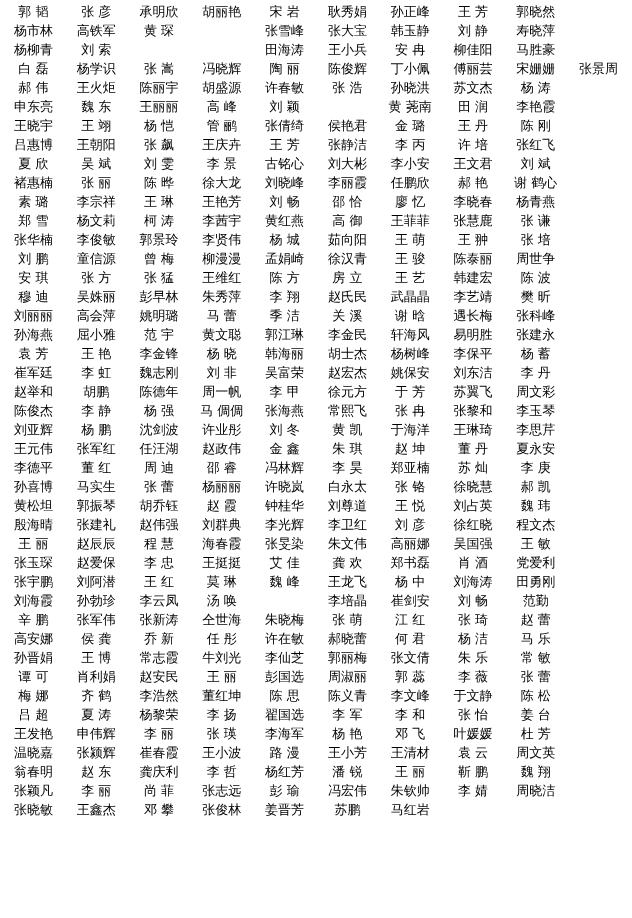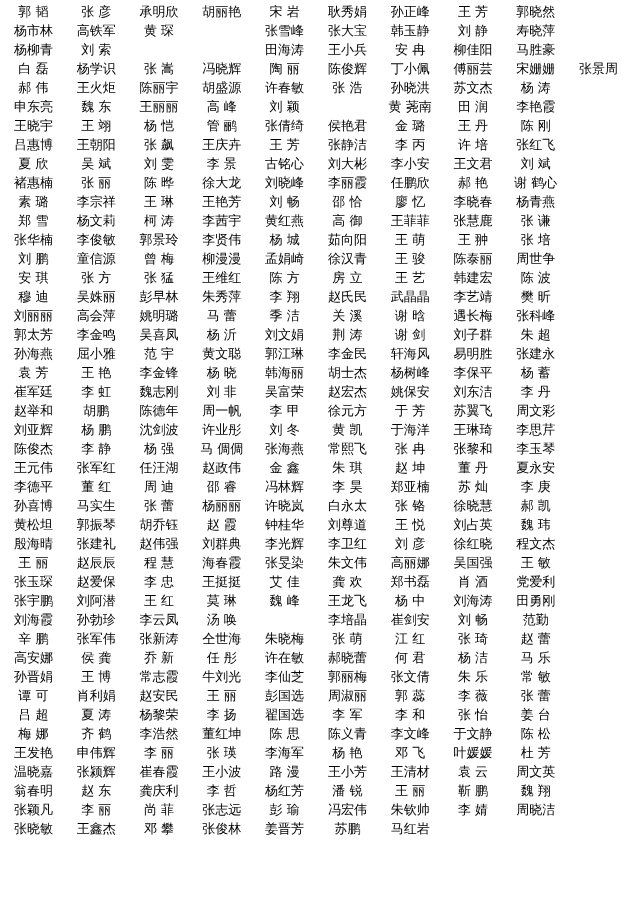--- a/index.html
+++ b/index.html
@@ -240,32 +240,20 @@
           <td>姚明璐</td>
           <td>马 蕾</td>
           <td>季 洁</td>
           <td>关 溪</td>
           <td>谢 晗</td>
           <td>遇长梅</td>
           <td>张科峰</td>
           <td></td>
         </tr>
         <tr>
-          <td>郭太芳</td>
-          <td>李金鸣</td>
-          <td>吴喜凤</td>
-          <td>杨 沂</td>
-          <td>刘文娟</td>
-          <td>荆 涛</td>
-          <td>谢 剑</td>
-          <td>刘子群</td>
-          <td>朱 超</td>
-          <td></td>
-        </tr>
-        <tr>
           <td>孙海燕</td>
           <td>屈小雅</td>
           <td>范 宇</td>
           <td>黄文聪</td>
           <td>郭江琳</td>
           <td>李金民</td>
           <td>轩海风</td>
           <td>易明胜</td>
           <td>张建永</td>
           <td></td>
@@ -300,44 +288,44 @@
           <td>陈德年</td>
           <td>周一帆</td>
           <td>李 甲</td>
           <td>徐元方</td>
           <td>于 芳</td>
           <td>苏翼飞</td>
           <td>周文彩</td>
           <td></td>
         </tr>
         <tr>
+          <td>陈俊杰</td>
+          <td>李 静</td>
+          <td>杨 强</td>
+          <td>马 倜倜</td>
+          <td>张海燕</td>
+          <td>常熙飞</td>
+          <td>张 冉</td>
+          <td>张黎和</td>
+          <td>李玉琴</td>
+          <td></td>
+        </tr>
+        <tr>
           <td>刘亚辉</td>
           <td>杨 鹏</td>
           <td>沈剑波</td>
           <td>许业彤</td>
           <td>刘 冬</td>
           <td>黄 凯</td>
           <td>于海洋</td>
           <td>王琳琦</td>
           <td>李思芹</td>
           <td></td>
         </tr>
         <tr>
-          <td>陈俊杰</td>
-          <td>李 静</td>
-          <td>杨 强</td>
-          <td>马 倜倜</td>
-          <td>张海燕</td>
-          <td>常熙飞</td>
-          <td>张 冉</td>
-          <td>张黎和</td>
-          <td>李玉琴</td>
-          <td></td>
-        </tr>
-        <tr>
           <td>王元伟</td>
           <td>张军红</td>
           <td>任汪湖</td>
           <td>赵政伟</td>
           <td>金 鑫</td>
           <td>朱 琪</td>
           <td>赵 坤</td>
           <td>董 丹</td>
           <td>夏永安</td>
           <td></td>
@@ -480,44 +468,44 @@
           <td>赵安民</td>
           <td>王 丽</td>
           <td>彭国选</td>
           <td>周淑丽</td>
           <td>郭 蕊</td>
           <td>李 薇</td>
           <td>张 蕾</td>
           <td></td>
         </tr>
         <tr>
+          <td>梅 娜</td>
+          <td>齐 鹤</td>
+          <td>李浩然</td>
+          <td>董红坤</td>
+          <td>陈 思</td>
+          <td>陈义青</td>
+          <td>李文峰</td>
+          <td>于文静</td>
+          <td>陈 松</td>
+          <td></td>
+        </tr>
+        <tr>
           <td>吕 超</td>
           <td>夏 涛</td>
           <td>杨黎荣</td>
           <td>李 扬</td>
           <td>翟国选</td>
           <td>李 军</td>
           <td>李 和</td>
           <td>张 怡</td>
           <td>姜 台</td>
           <td></td>
         </tr>
         <tr>
-          <td>梅 娜</td>
-          <td>齐 鹤</td>
-          <td>李浩然</td>
-          <td>董红坤</td>
-          <td>陈 思</td>
-          <td>陈义青</td>
-          <td>李文峰</td>
-          <td>于文静</td>
-          <td>陈 松</td>
-          <td></td>
-        </tr>
-        <tr>
           <td>王发艳</td>
           <td>申伟辉</td>
           <td>李 丽</td>
           <td>张 瑛</td>
           <td>李海军</td>
           <td>杨 艳</td>
           <td>邓 飞</td>
           <td>叶媛媛</td>
           <td>杜 芳</td>
           <td></td>

